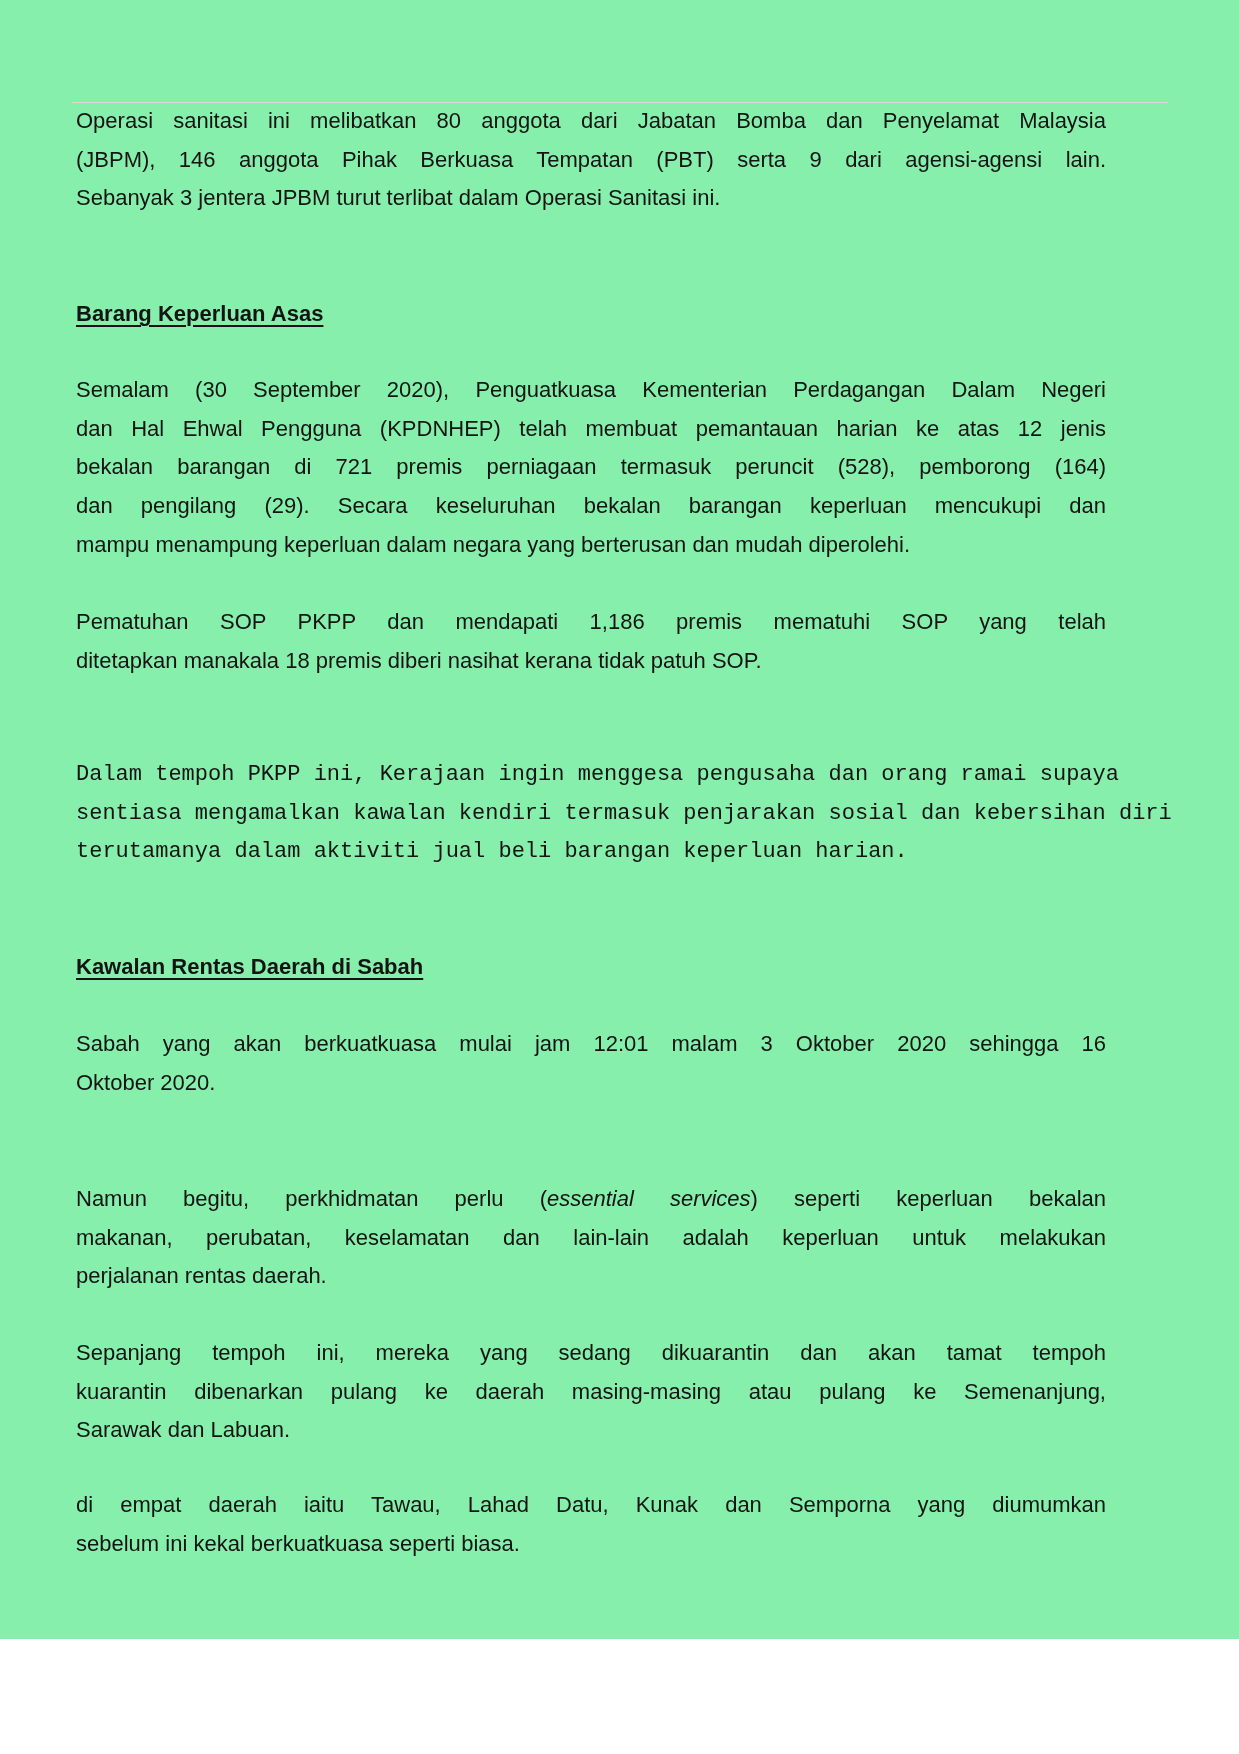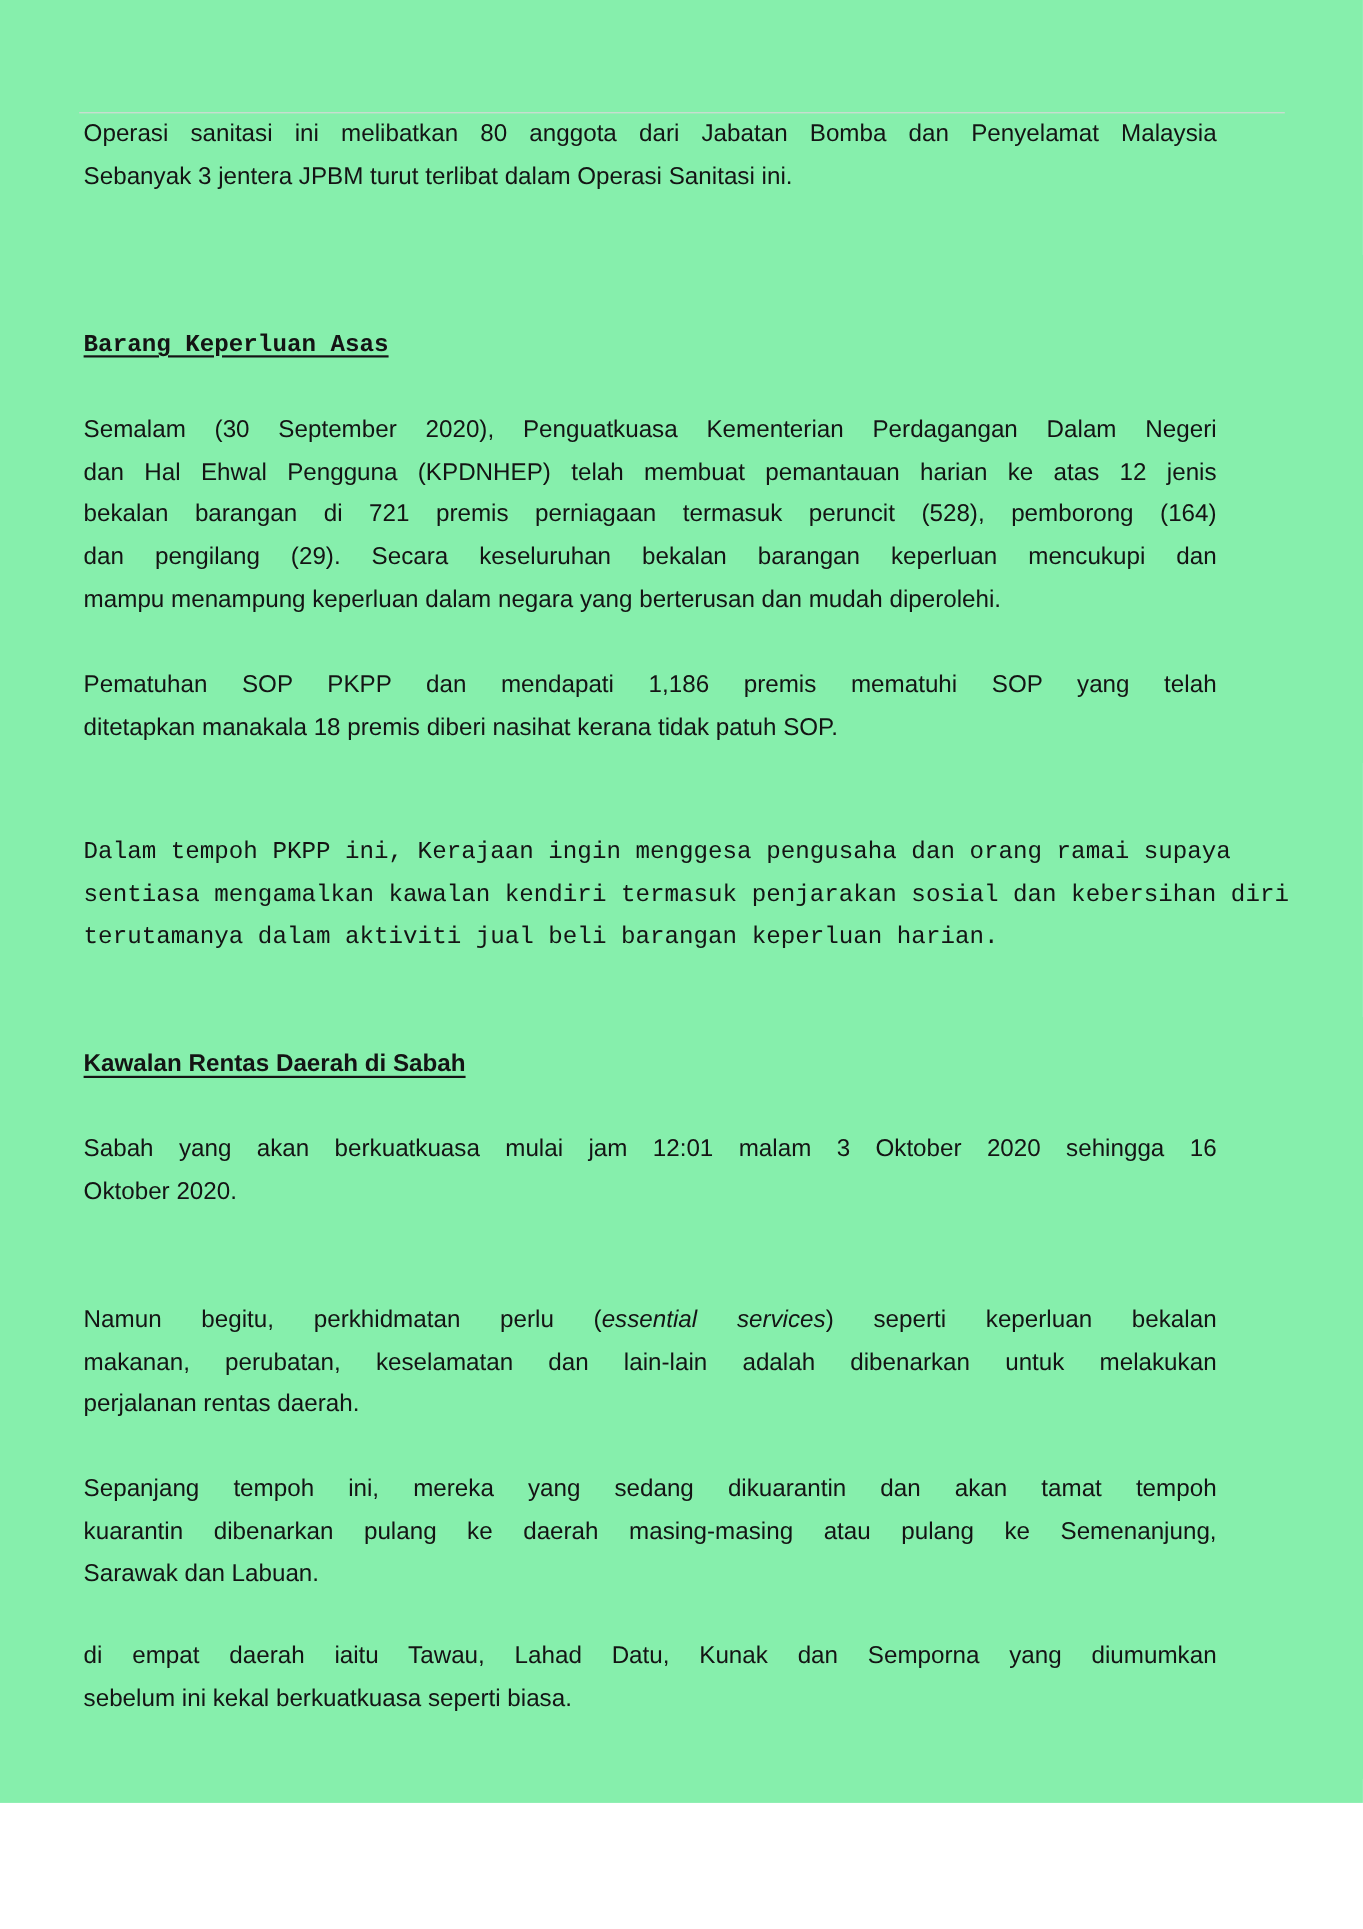--- a/index.html
+++ b/index.html
@@ -17,24 +17,25 @@
   </style>
 </head>
 <body>
 
 <div class="page">
 
   <div class="top-rule"></div>
 
   <div class="block" style="top:102px;">
     <span class="line">Operasi sanitasi ini melibatkan 80 anggota dari Jabatan Bomba dan Penyelamat Malaysia</span>
+    <span class="line">(JBPM), 146 anggota Pihak Berkuasa Tempatan (PBT) serta 9 dari agensi-agensi lain.</span>
     <span class="line last">Sebanyak 3 jentera JPBM turut terlibat dalam Operasi Sanitasi ini.</span>
   </div>
 
-  <div class="heading" style="top:295px;font-family:Liberation Mono, monospace;">Barang Keperluan Asas</div>
+  <div class="heading" style="top:295px;">Barang Keperluan Asas</div>
 
   <div class="block" style="top:371px;">
     <span class="line">Semalam (30 September 2020), Penguatkuasa Kementerian Perdagangan Dalam Negeri</span>
     <span class="line">dan Hal Ehwal Pengguna (KPDNHEP) telah membuat pemantauan harian ke atas 12 jenis</span>
     <span class="line">bekalan barangan di 721 premis perniagaan termasuk peruncit (528), pemborong (164)</span>
     <span class="line">dan pengilang (29). Secara keseluruhan bekalan barangan keperluan mencukupi dan</span>
     <span class="line last">mampu menampung keperluan dalam negara yang berterusan dan mudah diperolehi.</span>
   </div>
 
   <div class="block" style="top:603px;">
@@ -50,21 +51,21 @@
 
   <div class="heading" style="top:948px;">Kawalan Rentas Daerah di Sabah</div>
 
   <div class="block" style="top:1025px;">
     <span class="line">Sabah yang akan berkuatkuasa mulai jam 12:01 malam 3 Oktober 2020 sehingga 16</span>
     <span class="line last">Oktober 2020.</span>
   </div>
 
   <div class="block" style="top:1180px;">
     <span class="line"><span>Namun begitu, perkhidmatan perlu (</span><em>essential services</em><span>) seperti keperluan bekalan</span></span>
-    <span class="line">makanan, perubatan, keselamatan dan lain-lain adalah dibenarkan untuk melakukan</span>
+    <span class="line">makanan, perubatan, keselamatan dan lain-lain adalah keperluan untuk melakukan</span>
     <span class="line last">perjalanan rentas daerah.</span>
   </div>
 
   <div class="block" style="top:1334px;">
     <span class="line">Sepanjang tempoh ini, mereka yang sedang dikuarantin dan akan tamat tempoh</span>
     <span class="line">kuarantin dibenarkan pulang ke daerah masing-masing atau pulang ke Semenanjung,</span>
     <span class="line last">Sarawak dan Labuan.</span>
   </div>
 
   <div class="block" style="top:1486px;">

